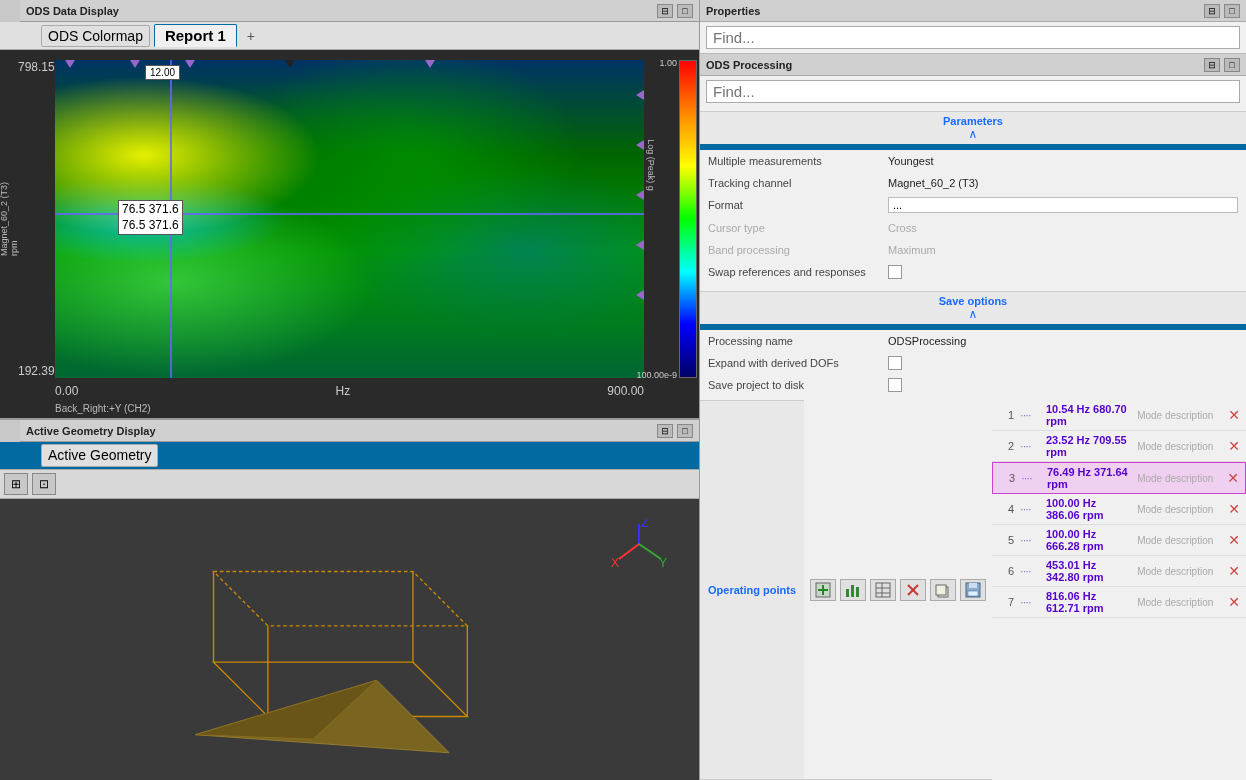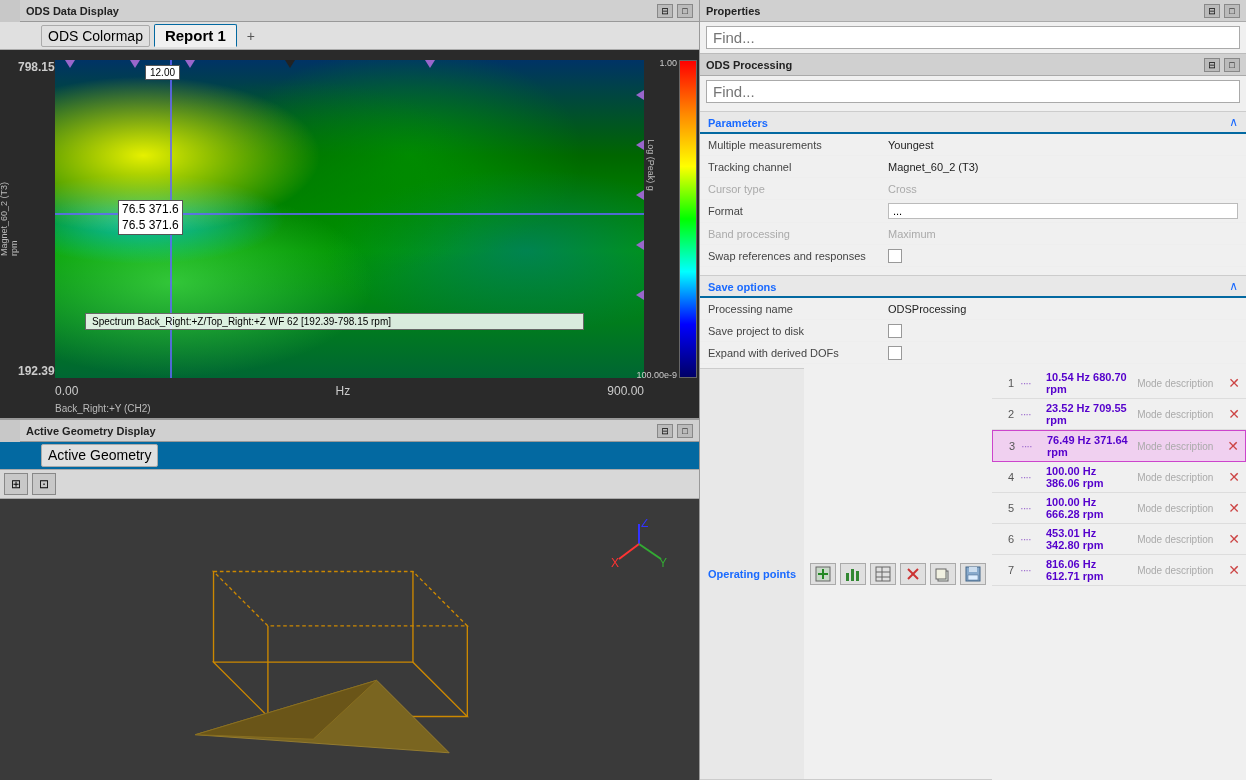--- a/index.html
+++ b/index.html
@@ -66,21 +66,21 @@
     .right-panel { flex: 1; background: #f0f0f0; display: flex; flex-direction: column; }
     .properties-section { border-bottom: 1px solid #bbb; }
     .prop-title-bar { background: #d0d0d0; border-bottom: 1px solid #aaa; padding: 2px 6px; display: flex; align-items: center; justify-content: space-between; height: 22px; text-align: center; }
     .prop-title { font-weight: bold; font-size: 11px; color: #222; }
     .find-input { width: calc(100% - 12px); margin: 4px 6px; padding: 2px 6px; border: 1px solid #aaa; background: white; font-size: 15px; color: #999; }
 
     .ods-processing-section { flex: 1; display: flex; flex-direction: column; overflow: hidden; }
     .section-find { padding: 4px 6px; }
 
     .params-group { padding: 4px 0; }
-    .group-header { background: #e8e8e8; padding: 3px 8px; display: flex; align-items: flex-end; justify-content: space-between; border-top: 1px solid #ccc; border-bottom: 2px solid #0369a1; cursor: pointer; }
+    .group-header { background: #e8e8e8; padding: 3px 8px; display: flex; align-items: center; justify-content: space-between; border-top: 1px solid #ccc; border-bottom: 6px solid #0369a1; cursor: pointer; flex-direction: column; }
     .group-header-label { font-weight: bold; color: #1a6aff; font-size: 11px; }
     .group-chevron { color: #1a6aff; font-size: 12px; }
     .param-row { display: flex; padding: 3px 8px; border-bottom: 1px solid #eee; align-items: center; min-height: 22px; }
     .param-label { width: 180px; color: #444; font-size: 11px; flex-shrink: 0; }
     .param-value { flex: 1; color: #222; font-size: 11px; }
     .param-value-box { flex: 1; border: 1px solid #bbb; background: white; padding: 1px 4px; font-size: 11px; }
     .param-checkbox { width: 14px; height: 14px; border: 1px solid #999; background: white; display: inline-block; }
 
     
     .operating-points { flex: 1; display: flex; flex-direction: row; overflow: hidden; justify-content: space-between; }
@@ -117,40 +117,39 @@
       <div class="tab-dropdown">ODS Colormap</div>
       <div class="tab-item active">Report 1</div>
       <div class="tab-add">+</div>
     </div>
     <div class="chart-container">
 
       <div style="position:absolute;left:2px;top:10px;bottom:40px;width:14px;display:flex;align-items:center;justify-content:center;z-index:5;">
         <span style="transform:rotate(-90deg);white-space:nowrap;color:#bbb;font-size:9px;transform-origin:center;">Magnet_60_2 (T3)<br>rpm</span>
       </div>
 
-      <div class="y-axis" style="left:18px;width:36px;text-align:right;font-weight:bold;">
+      <div class="y-axis" style="left:18px;width:36px;text-align:right;">
         <span>798.15</span>
         <span>192.39</span>
       </div>
 
       <div class="heatmap-area">
         <div class="heatmap-inner"></div>
 
         <div class="cursor-line-v"></div>
 
         <div class="cursor-line-h"></div>
 
         <div class="cursor-annotation">12.00</div>
 
         <div class="cursor-annotation2">
           <div>76.5  371.6</div>
           <div>76.5  371.6</div>
         </div>
 
-        <div class="spectrum-label">Spectrum Back_Right:+Z/Top_Right:+Z WF 62 [192.39-798.15 rpm]</div>
 
         <div style="position:absolute;top:0;left:0;right:0;display:flex;gap:30px;padding-left:10px;">
           <div style="width:0;height:0;border-left:5px solid transparent;border-right:5px solid transparent;border-top:8px solid #9966cc;margin-top:0;"></div>
           <div style="width:0;height:0;border-left:5px solid transparent;border-right:5px solid transparent;border-top:8px solid #9966cc;margin-left:25px;"></div>
           <div style="width:0;height:0;border-left:5px solid transparent;border-right:5px solid transparent;border-top:8px solid #9966cc;margin-left:15px;"></div>
           <div style="width:0;height:0;border-left:5px solid transparent;border-right:5px solid transparent;border-top:8px solid #222;margin-left:60px;"></div>
           <div style="width:0;height:0;border-left:5px solid transparent;border-right:5px solid transparent;border-top:8px solid #9966cc;margin-left:100px;"></div>
         </div>
 
         <div style="position:absolute;right:0;top:30px;display:flex;flex-direction:column;gap:40px;">
@@ -259,27 +258,27 @@
       </div>
 
       <div class="param-row">
         <span class="param-label">Multiple measurements</span>
         <span class="param-value">Youngest</span>
       </div>
       <div class="param-row">
         <span class="param-label">Tracking channel</span>
         <span class="param-value">Magnet_60_2 (T3)</span>
       </div>
+      <div class="param-row">
+        <span class="param-label">Format</span>
+        <span class="param-value-box">...</span>
+      </div>
       <div class="param-row" style="color:#aaa;">
         <span class="param-label" style="color:#aaa;">Cursor type</span>
         <span class="param-value" style="color:#aaa;">Cross</span>
-      </div>
-      <div class="param-row">
-        <span class="param-label">Format</span>
-        <span class="param-value-box">...</span>
       </div>
       <div class="param-row" style="color:#aaa;">
         <span class="param-label" style="color:#aaa;">Band processing</span>
         <span class="param-value" style="color:#aaa;">Maximum</span>
       </div>
       <div class="param-row">
         <span class="param-label">Swap references and responses</span>
         <span class="param-checkbox"></span>
       </div>
     </div>
@@ -287,25 +286,25 @@
     <div class="params-group">
       <div class="group-header">
         <span class="group-header-label">Save options</span>
         <span class="group-chevron">∧</span>
       </div>
       <div class="param-row">
         <span class="param-label">Processing name</span>
         <span class="param-value">ODSProcessing</span>
       </div>
       <div class="param-row">
+        <span class="param-label">Expand with derived DOFs</span>
+        <span class="param-checkbox"></span>
+      </div>
+      <div class="param-row">
         <span class="param-label">Save project to disk</span>
-        <span class="param-checkbox"></span>
-      </div>
-      <div class="param-row">
-        <span class="param-label">Expand with derived DOFs</span>
         <span class="param-checkbox"></span>
       </div>
     </div>
 
     <div class="operating-points">
       <div class="op-header">
         <span class="op-header-label">Operating points</span>
         <span class="group-chevron"></span>
       </div>
       <div class="op-toolbar">

